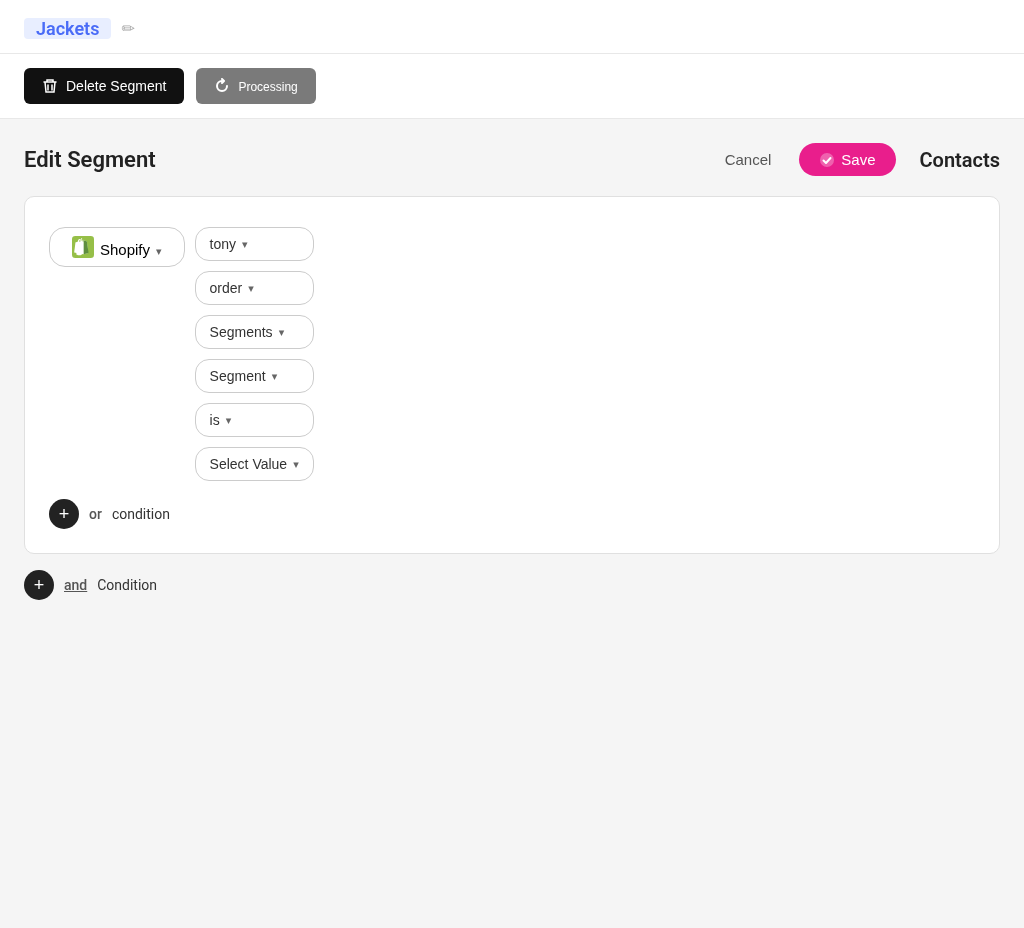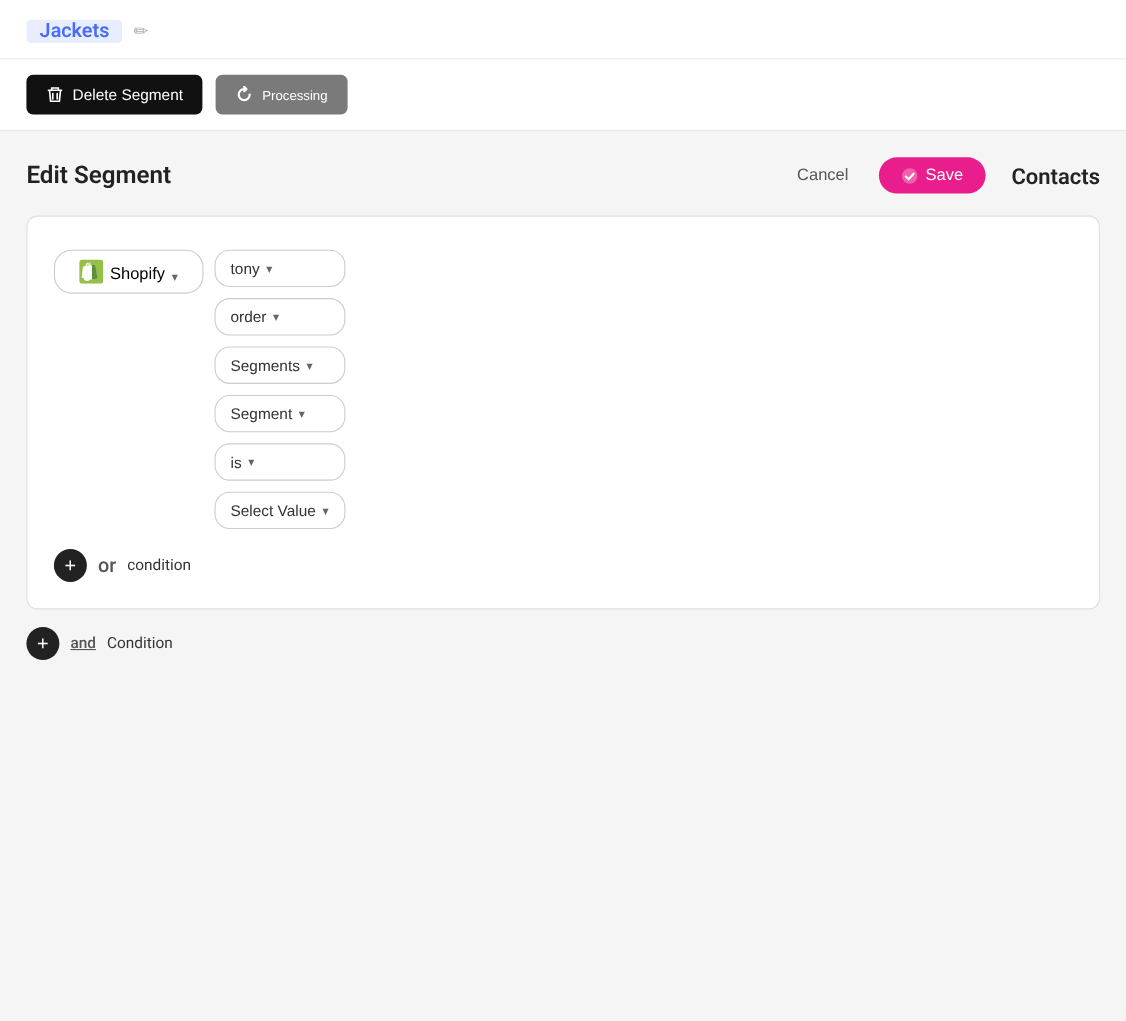--- a/index.html
+++ b/index.html
@@ -187,21 +187,21 @@
       color: #fff;
       border: none;
       font-size: 18px;
       cursor: pointer;
       display: flex;
       align-items: center;
       justify-content: center;
       flex-shrink: 0;
     }
     .or-label {
-      font-size: 18px;
+      font-size: 14px;
       color: #555;
       font-weight: 500;
       text-align: right;
     }
     .condition-text {
       font-size: 14px;
       color: #333;
     }
 
     

